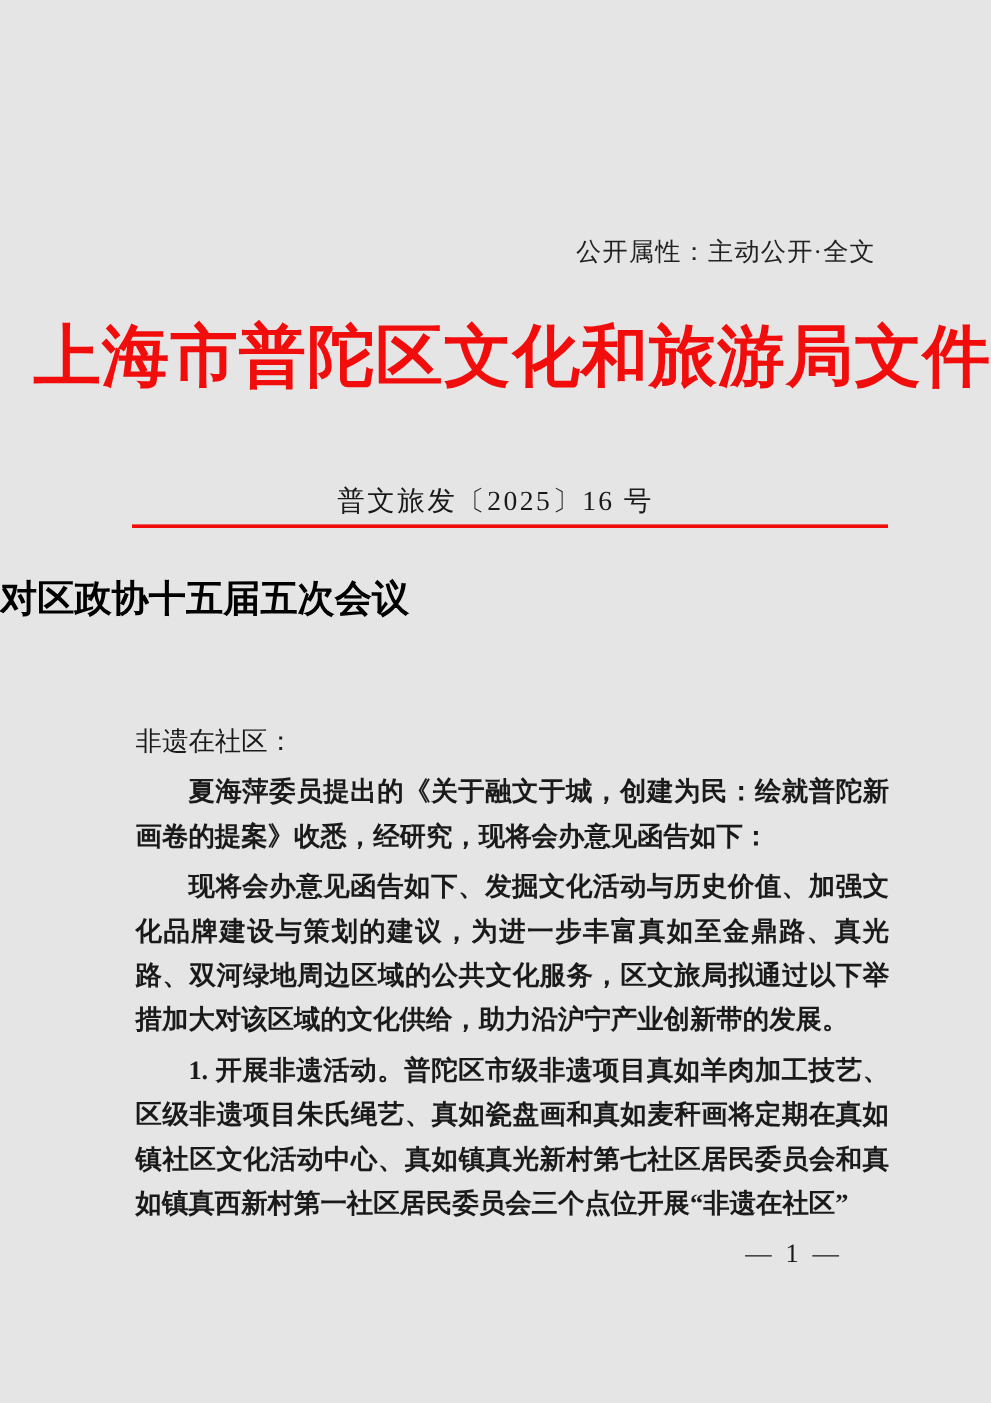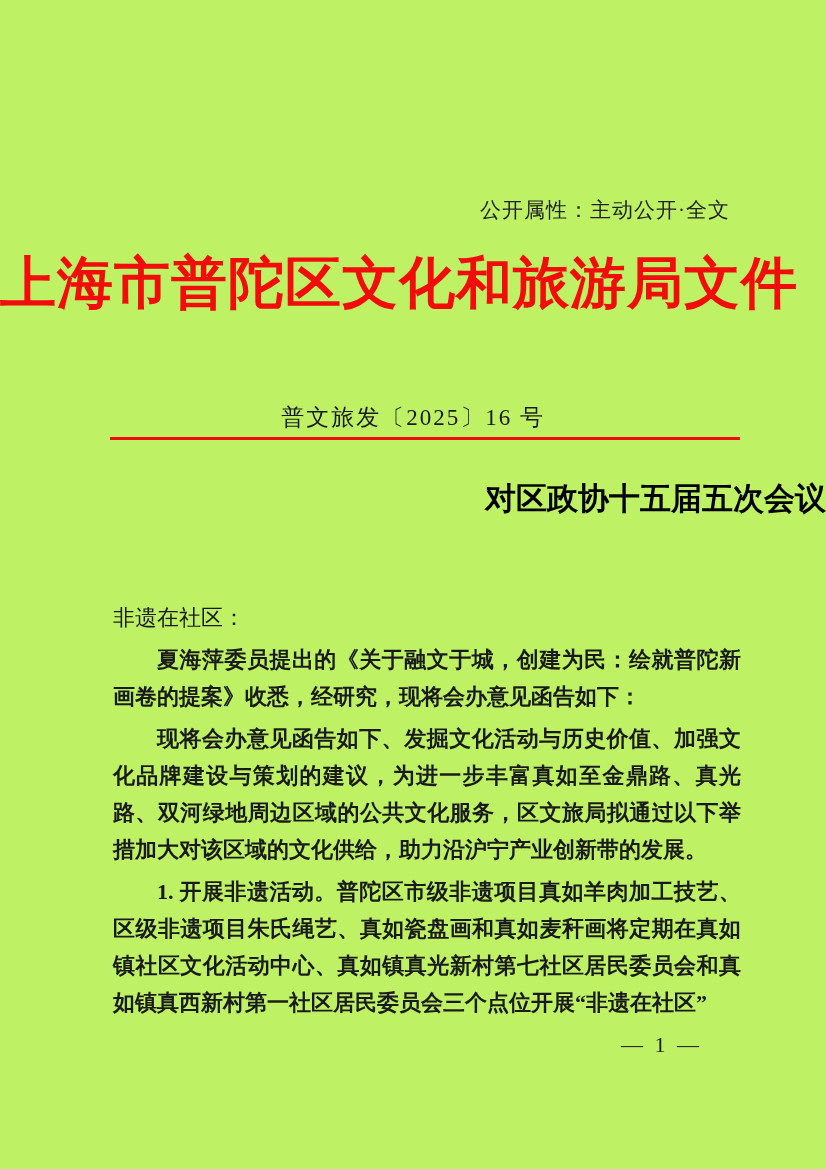--- a/index.html
+++ b/index.html
@@ -4,40 +4,40 @@
 <style>
   html, body {
     margin: 0;
     padding: 0;
     background: #ffffff;
   }
   .page {
     position: relative;
     width: 826px;
     height: 1169px;
-    background: #bef264;
+    background: #e5e5e5;
     overflow: hidden;
     font-family: "Liberation Serif", "DejaVu Serif", serif;
     color: #111111;
   }
   .disclosure {
     position: absolute;
     top: 196px;
     right: 96px;
     font-size: 21px;
     letter-spacing: 1px;
     color: #222222;
     white-space: nowrap;
   }
   .agency-banner {
     position: absolute;
-    top: 246px;
+    top: 260px;
     left: 0;
     width: 100%;
-    text-align: left;
+    text-align: right;
     font-size: 56px;
     font-weight: bold;
     color: #f20d0d;
     letter-spacing: 1px;
     white-space: nowrap;
   }
   .doc-number {
     position: absolute;
     top: 402px;
     left: 0;
@@ -54,21 +54,21 @@
     left: 110px;
     width: 630px;
     height: 3px;
     background: #f20d0d;
   }
   .doc-title {
     position: absolute;
     top: 479px;
     left: 0;
     width: 100%;
-    text-align: right;
+    text-align: left;
     font-size: 31px;
     font-weight: bold;
     line-height: 39px;
     color: #000000;
   }
   .body-block {
     position: absolute;
     top: 599px;
     left: 113px;
     width: 628px;

